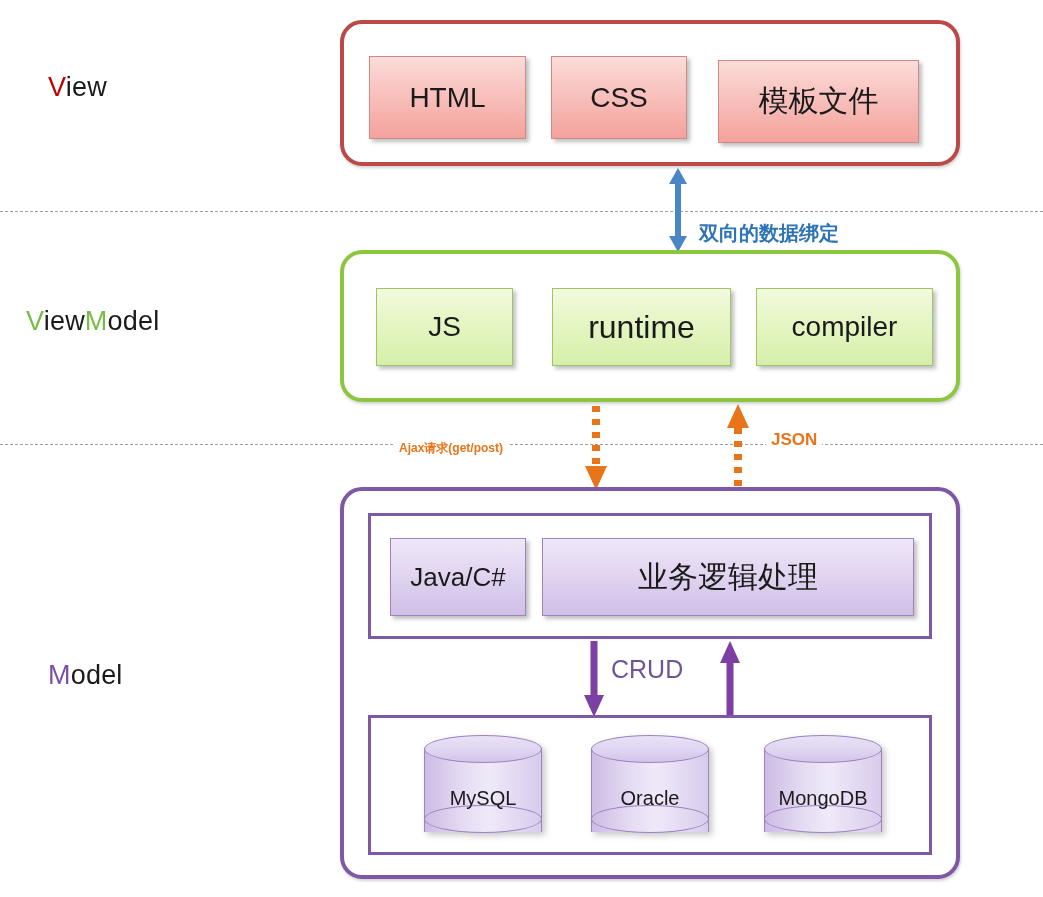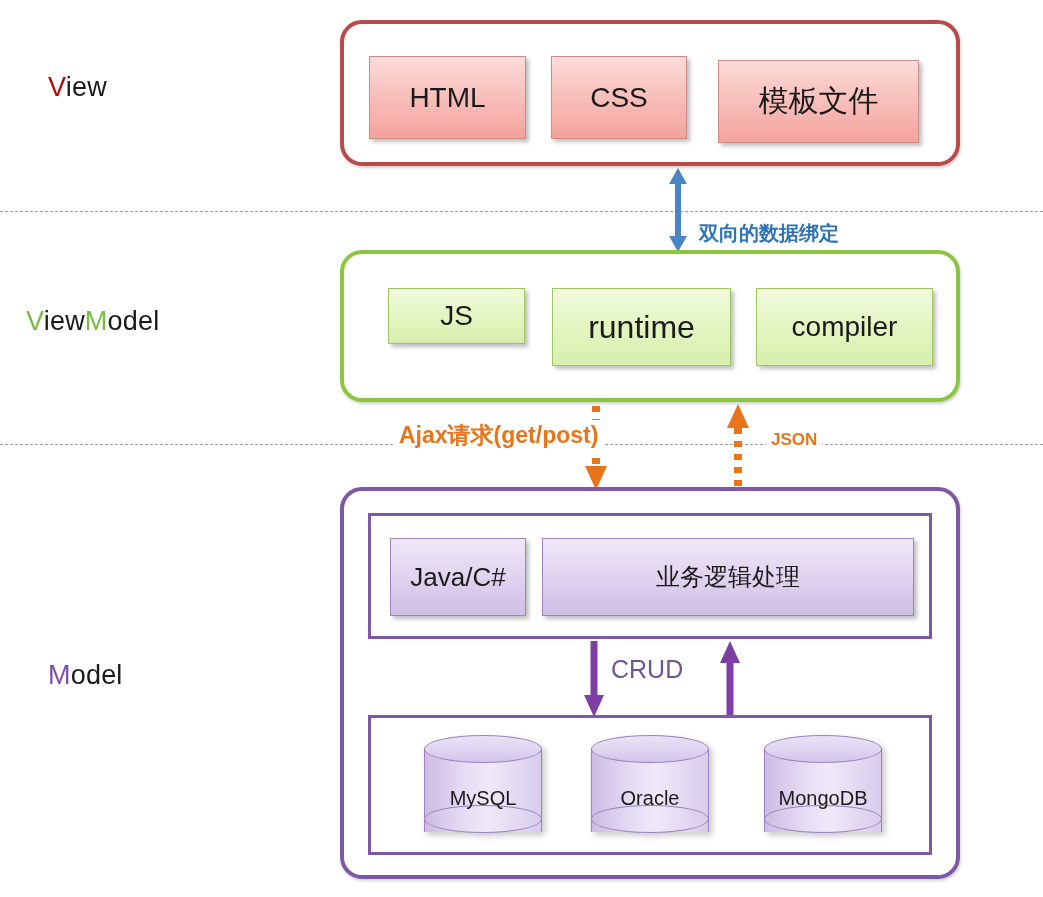--- a/index.html
+++ b/index.html
@@ -104,27 +104,27 @@
     border: 1px solid #9d83bf;
     background: linear-gradient(to bottom, #efe8f7 0%, #e3d7f1 40%, #cfbfe6 100%);
   }
 
   
   #chip-html     { left: 369px; top: 56px;  width: 157px; height: 83px; font-size: 28px; }
   #chip-css      { left: 551px; top: 56px;  width: 136px; height: 83px; font-size: 28px; }
   #chip-template { left: 718px; top: 60px;  width: 201px; height: 83px; font-size: 30px; }
 
   
-  #chip-js       { left: 388px; top: 288px; width: 137px; height: 56px; font-size: 28px; }
+  #chip-js       { left: 376px; top: 288px; width: 137px; height: 78px; font-size: 28px; }
   #chip-runtime  { left: 552px; top: 288px; width: 179px; height: 78px; font-size: 32px; }
   #chip-compiler { left: 756px; top: 288px; width: 177px; height: 78px; font-size: 28px; }
 
   
   #chip-java     { left: 390px; top: 538px; width: 136px; height: 78px; font-size: 26px; }
-  #chip-business { left: 542px; top: 538px; width: 372px; height: 78px; font-size: 24px; }
+  #chip-business { left: 542px; top: 538px; width: 372px; height: 78px; font-size: 30px; }
 
   
   .cylinder {
     position: absolute;
     width: 118px;
     height: 110px;
     filter: drop-shadow(3px 3px 3px rgba(0,0,0,0.22));
   }
   .cyl-body {
     position: absolute;
@@ -184,22 +184,22 @@
   }
   #label-binding {
     left: 693px; top: 198px;
     font-size: 20px;
     color: #2e74b5;
     background: #ffffff;
     padding: 0 6px;
     margin-top: 22px;
   }
   #label-ajax {
-    left: 394px; top: 420px;
-    font-size: 23px;
+    left: 394px; top: 440px;
+    font-size: 12px;
     color: #e8751a;
     background: #ffffff;
     padding: 0 5px;
   }
   #label-json {
     left: 766px; top: 430px;
     font-size: 17px;
     color: #e8751a;
     background: #ffffff;
     padding: 0 5px;

